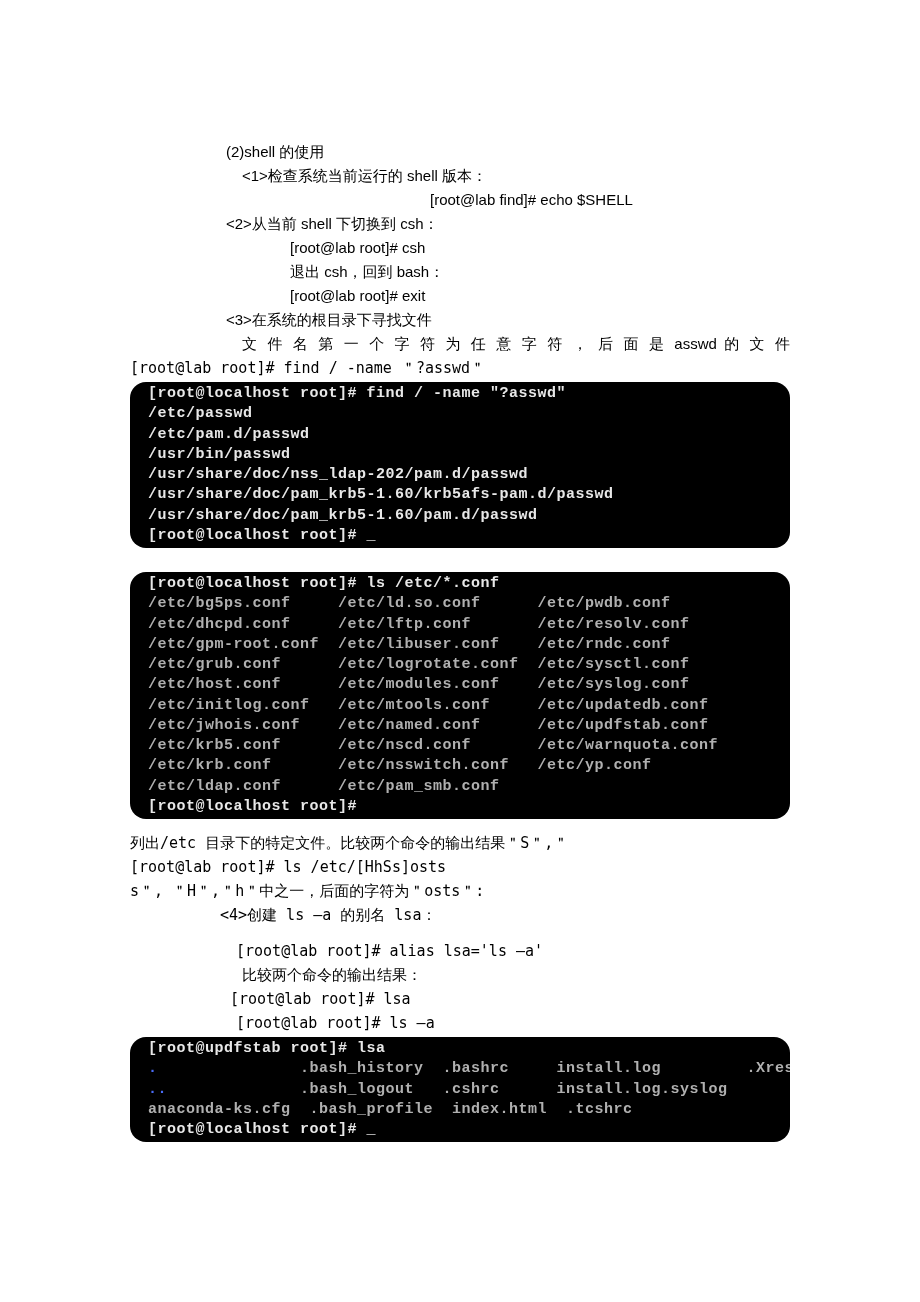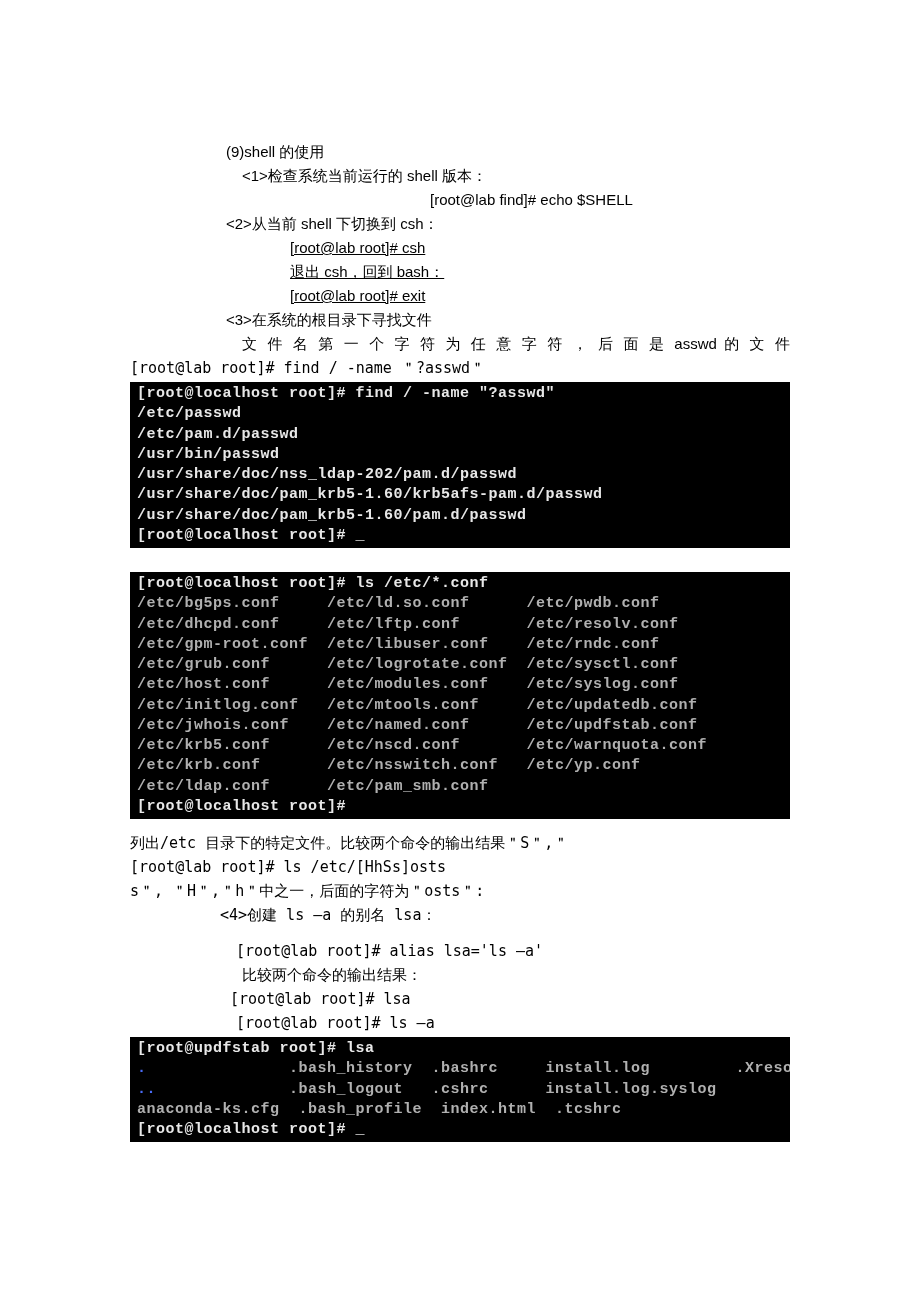--- a/index.html
+++ b/index.html
@@ -12,52 +12,53 @@
     width: 920px;
   }
   .page {
     padding: 140px 130px 80px 130px;
   }
   .text-block {
     line-height: 1.6;
   }
   .indent1 { padding-left: 96px; }
   .indent2 { padding-left: 112px; }
-  .indent3 { padding-left: 160px; text-decoration: underline; }
+  .indent3 { padding-left: 160px; }
   .indent4 { padding-left: 300px; }
   .mono { font-family: "SimSun", monospace; }
   .justify {
     text-align: justify;
     text-align-last: justify;
     padding-left: 112px;
     padding-right: 0px;
   }
   .terminal {
     background: #000;
     color: #b0b0b0;
     font-family: "Courier New", monospace;
     font-weight: bold;
     font-size: 15px;
-    padding: 2px 7px;
+    padding: 2px 18px;
     margin: 2px 0 12px 0;
     white-space: pre;
     letter-spacing: 0.5px;
     line-height: 1.35;
     overflow: hidden;
+    border-radius: 16px;
   }
   .terminal .white { color: #e8e8e8; }
   .terminal .blue { color: #4a6cf7; }
 </style>
 </head>
 <body>
 
 <div class="page">
 
   <div class="text-block">
-    <div class="indent1">(9)shell 的使用</div>
+    <div class="indent1">(2)shell 的使用</div>
 
     <div class="indent2">&lt;1&gt;检查系统当前运行的 shell 版本：</div>
     <div class="indent4">[root@lab find]# echo $SHELL</div>
 
     <div class="indent1">&lt;2&gt;从当前 shell 下切换到 csh：</div>
     <div class="indent3">[root@lab root]# csh</div>
     <div class="indent3">退出 csh，回到 bash：</div>
     <div class="indent3">[root@lab root]# exit</div>
 
     <div class="indent1">&lt;3&gt;在系统的根目录下寻找文件</div>

